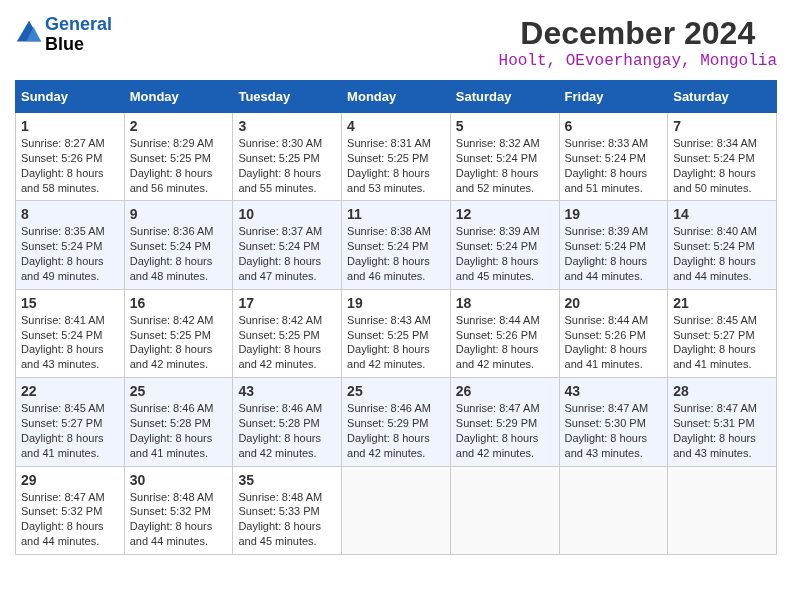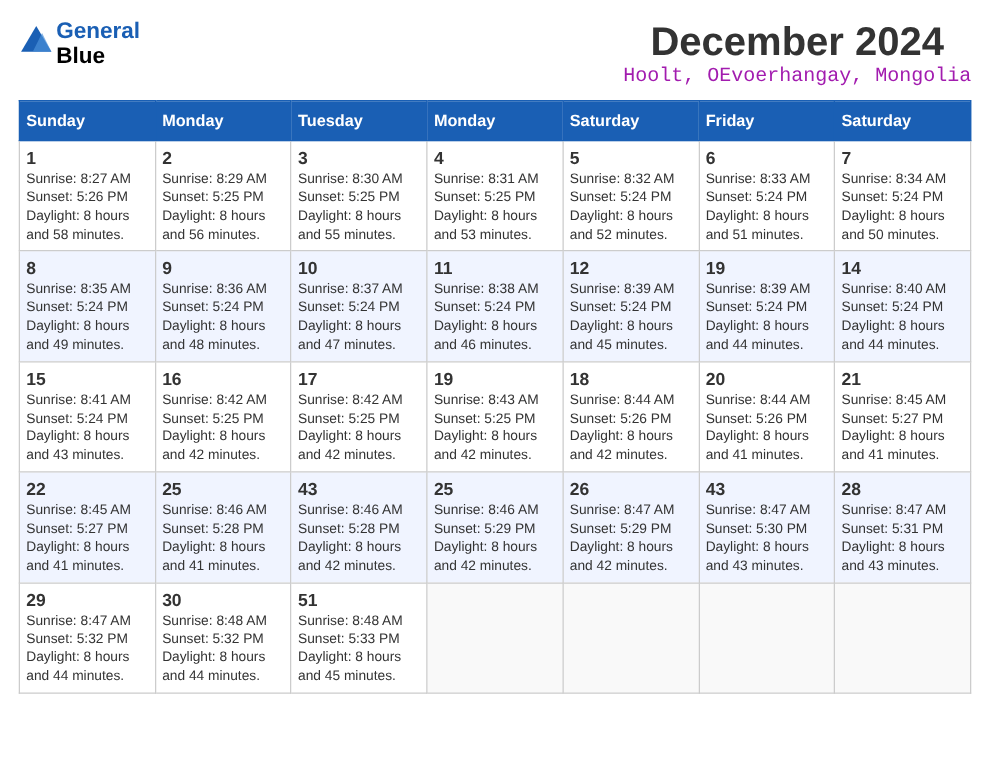--- a/index.html
+++ b/index.html
@@ -365,21 +365,21 @@
       </td>
         <td>
         <span class="day-num">30</span>
         <div class="day-info">
           Sunrise: 8:48 AM<br>
           Sunset: 5:32 PM<br>
           Daylight: 8 hours and 44 minutes.
         </div>
       </td>
         <td>
-        <span class="day-num">51</span>
+        <span class="day-num">35</span>
         <div class="day-info">
           Sunrise: 8:48 AM<br>
           Sunset: 5:33 PM<br>
           Daylight: 8 hours and 45 minutes.
         </div>
       </td>
         <td class="empty-cell"></td>
         <td class="empty-cell"></td>
         <td class="empty-cell"></td>
         <td class="empty-cell"></td>

